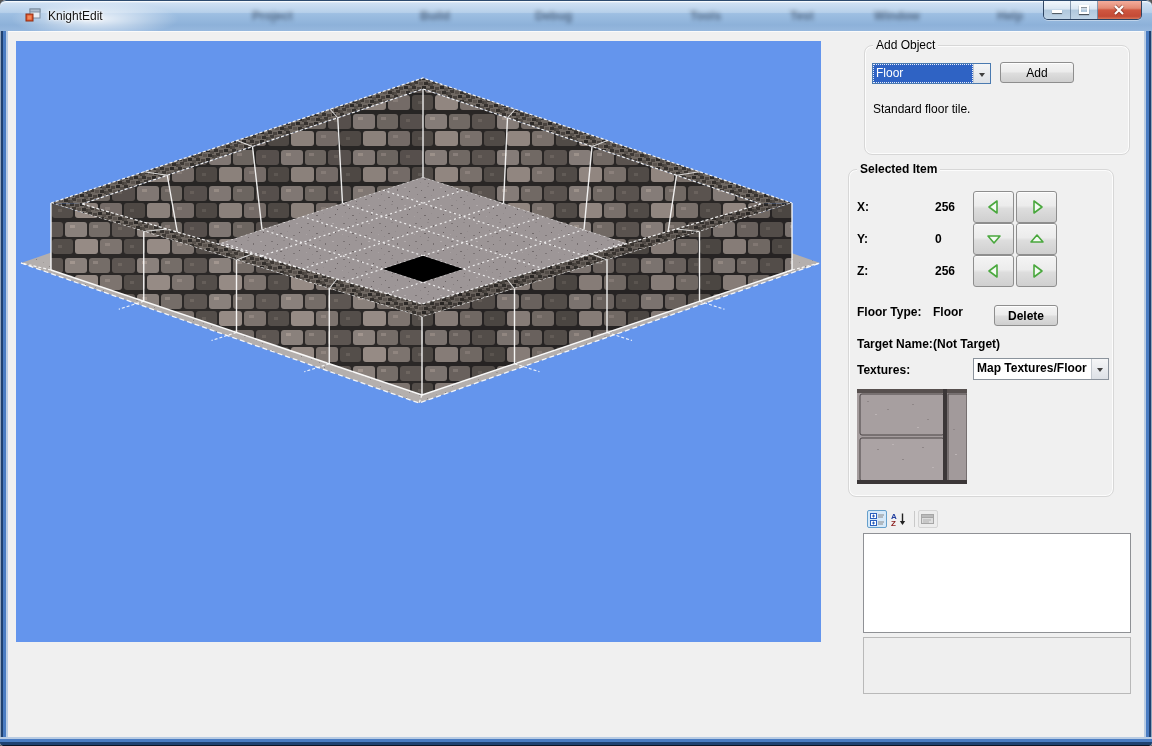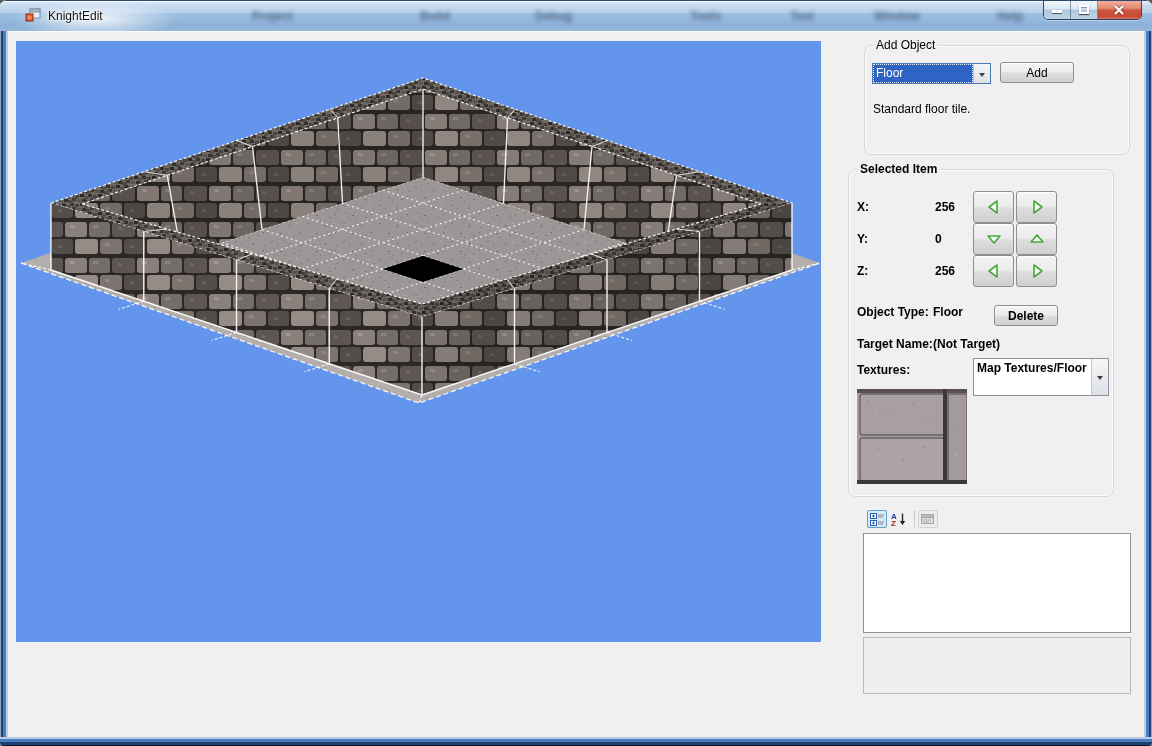--- a/index.html
+++ b/index.html
@@ -285,31 +285,31 @@
         <svg width="18" height="18" viewBox="0 0 18 18">
           <polygon points="12,3 12,15 4,9" fill="#f4fbf2" stroke="#4aa83e" stroke-width="1.6" stroke-linejoin="round"></polygon>
           </svg>
       </div>
       <div class="btn" style="left:167px;top:85px;width:41px;height:32px;">
         <svg width="18" height="18" viewBox="0 0 18 18">
           <polygon points="6,3 6,15 14,9" fill="#f4fbf2" stroke="#4aa83e" stroke-width="1.6" stroke-linejoin="round"></polygon>
           </svg>
       </div>
 
-      <span class="lbl smallrow" style="left:8px;top:132px;">Object Type:</span>
+      <span class="lbl smallrow" style="left:8px;top:132px;">Floor Type:</span>
       <span class="lbl smallrow" style="left:84px;top:132px;">Floor</span>
       <div class="btn" style="left:145px;top:135px;width:64px;height:21px;">
         <span>Delete</span>
       </div>
 
       <span class="lbl smallrow" style="left:8px;top:164px;">Target Name:</span>
       <span class="lbl smallrow" style="left:84px;top:164px;">(Not Target)</span>
 
       <span class="lbl smallrow" style="left:8px;top:190px;">Textures:</span>
-      <div class="combo" style="left:124px;top:188px;width:136px;height:38px;">
+      <div class="combo" style="left:124px;top:188px;width:136px;height:22px;">
         <span class="val">Map Textures/Floor</span>
         <span class="arrowbox">
             <span class="arrow"></span>
           </span>
       </div>
 
       <svg id="texture-preview" style="left:8px;top:219px;" width="110" height="95" viewBox="0 0 110 95">
         <rect width="110" height="95" fill="#a59d9e"></rect>
         <rect x="0" y="0" width="110" height="4" fill="#57504f"></rect>
         <rect x="3" y="5" width="84" height="41" rx="2" fill="#a79fa0" stroke="#4a4445"></rect>

